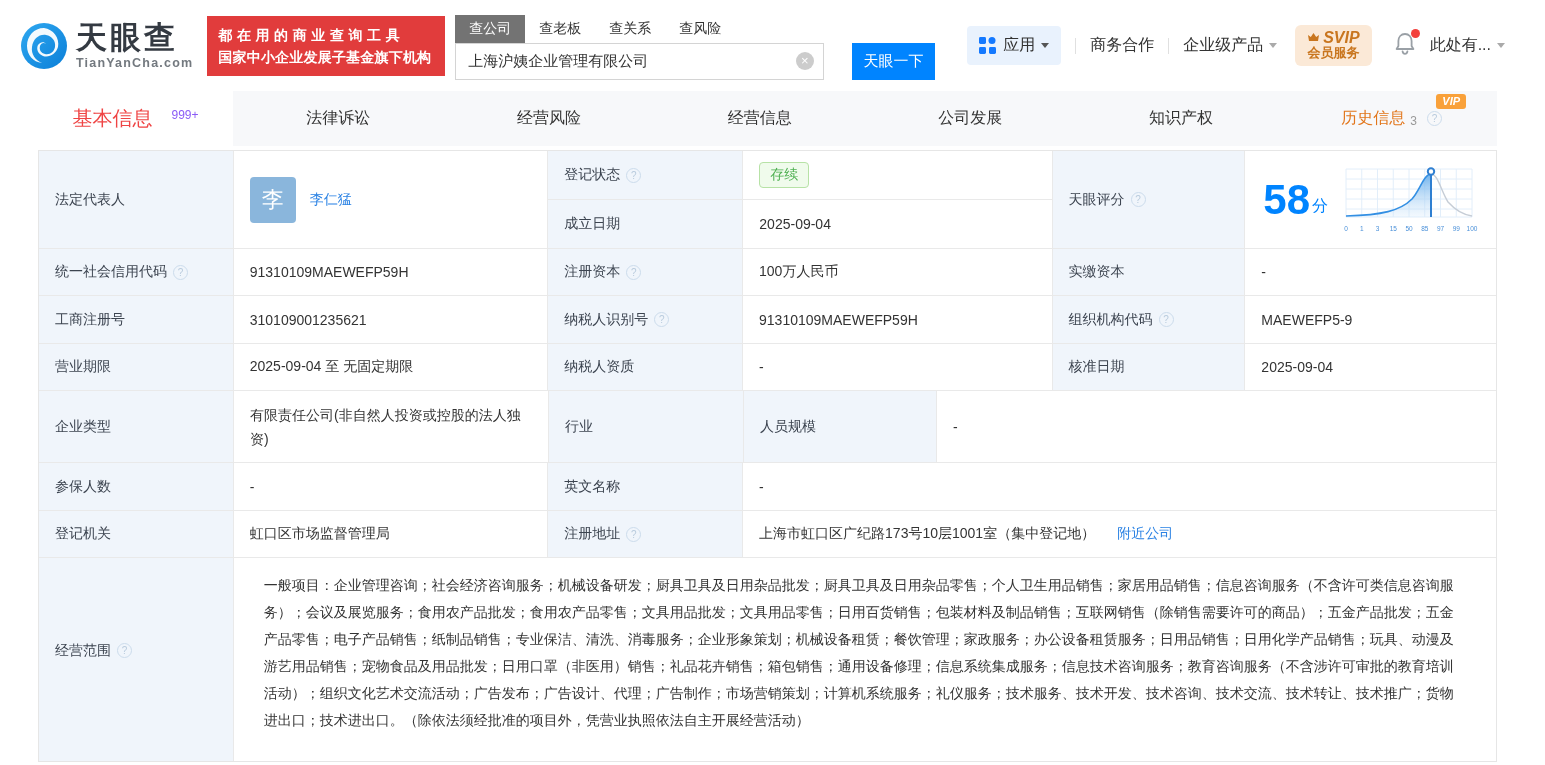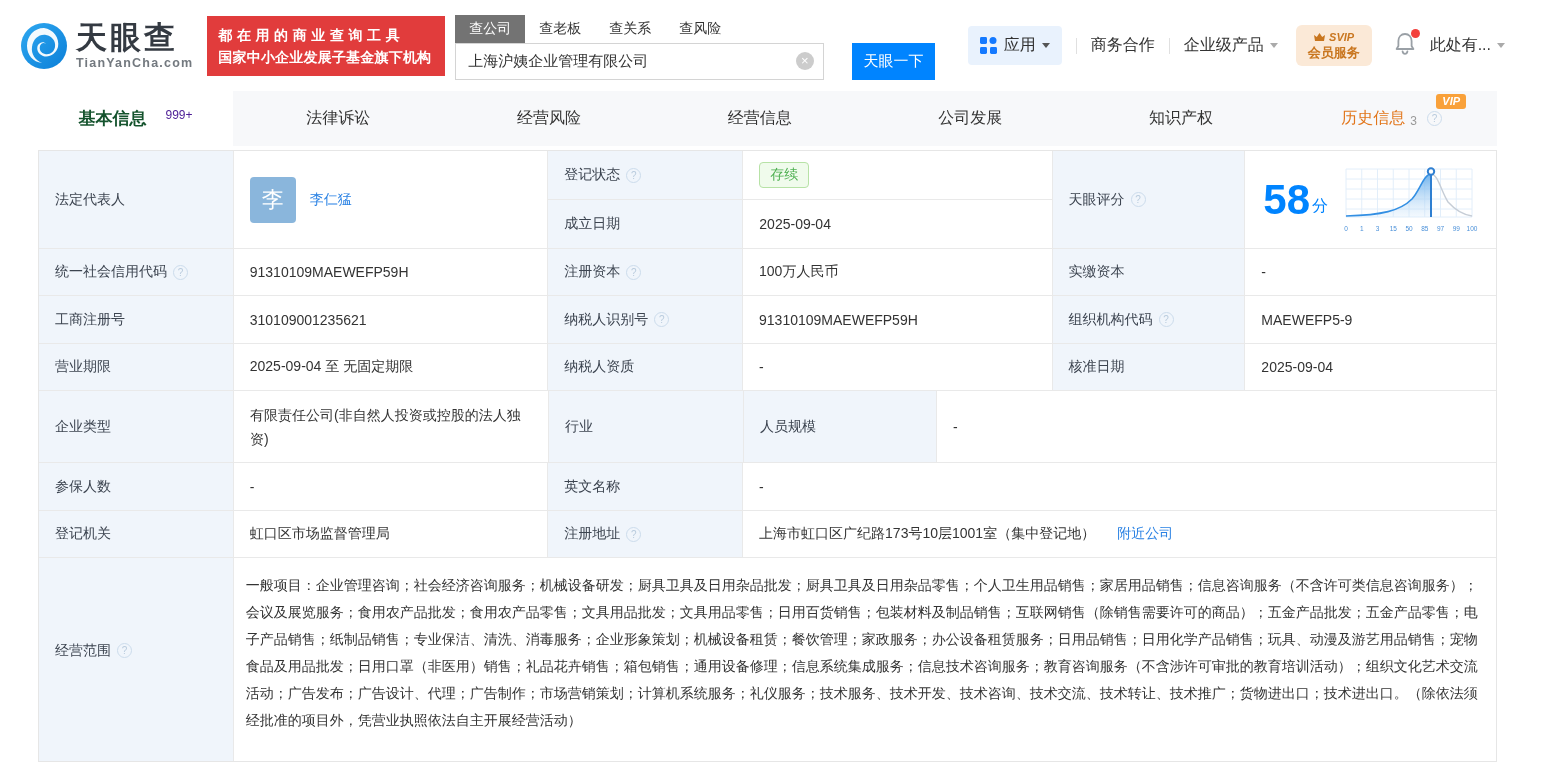--- a/index.html
+++ b/index.html
@@ -38,32 +38,32 @@
   .apps-chip { display:flex; align-items:center; background:#e9f2fd; border-radius:4px;
                padding:9px 12px; cursor:pointer; }
   .apps-chip .t { font-size:16px; color:#333; margin-left:7px; }
   .caret { width:0; height:0; border-left:4.5px solid transparent; border-right:4.5px solid transparent;
            border-top:5.5px solid #555; margin-left:6px; display:inline-block; }
   .caret.gray { border-top-color:#aaa; }
   .vdiv { width:1px; height:16px; background:#e0e0e0; margin:0 14px; }
   .nav-link { font-size:16px; color:#333; cursor:pointer; display:flex; align-items:center; white-space:nowrap; }
   .svip { margin:0 16px 0 18px; background:#fbe9d7; border-radius:6px; padding:5px 12px;
           display:flex; flex-direction:column; align-items:center; cursor:pointer; }
-  .svip .r1 { display:flex; align-items:center; font-size:11px; font-weight:bold; font-style:italic; color:#c9761f; line-height:15px; }
+  .svip .r1 { display:flex; align-items:center; font-size:16px; font-weight:bold; font-style:italic; color:#c9761f; line-height:15px; }
   .svip .r2 { font-size:13px; font-weight:bold; color:#c9761f; line-height:16px; }
   .bell-wrap { position:relative; margin:0 14px 0 6px; cursor:pointer; }
   .red-dot { position:absolute; top:-3px; right:-4px; width:9px; height:9px; border-radius:50%; background:#f3403c; }
 
   
   .tabbar { margin:0 48px 0 38px; height:55px; background:#f7f8fa; display:flex; }
   .main-tab { flex:1; display:flex; align-items:center; justify-content:center; font-size:16px;
               color:#333; cursor:pointer; position:relative; }
   .main-tab.active { flex:none; width:195px; background:#fff; }
-  .main-tab.active .lbl { color:#14532d; font-weight:bold; font-size:17px; }
-  .tab-badge { font-size:12px; color:#4c1d95; margin-left:19px; position:relative; top:-4px; }
+  .main-tab.active .lbl { color:#ef4444; font-weight:normal; font-size:20px; }
+  .tab-badge { font-size:12px; color:#8b5cf6; margin-left:19px; position:relative; top:-4px; }
   .main-tab.history .lbl { color:#e2761b; }
   .hist-count { font-size:12px; color:#999; margin:0 4px 0 5px; position:relative; top:2px; }
   .vip-badge { position:absolute; top:3px; right:31px; background:#f9a13a; color:#fff; font-size:11px;
                font-weight:bold; font-style:italic; padding:1px 6px 2px; border-radius:3px; line-height:12px; }
 
   
   .info-table { position:absolute; left:38px; top:150px; width:1459px; border:1px solid #e6e6e6; }
   .trow { display:flex; border-bottom:1px solid #e9e9e9; }
   .trow:last-child { border-bottom:none; }
   .cell { padding:0 16px; display:flex; align-items:center; border-right:1px solid #e9e9e9; font-size:14px; }
@@ -80,21 +80,21 @@
   .mid-row + .mid-row { border-top:1px solid #e9e9e9; }
   .mid-row .cell { height:100%; }
   .avatar { width:46px; height:46px; border-radius:4px; background:#8ab6dc; color:#fff; font-size:22px;
             display:flex; align-items:center; justify-content:center; margin-right:14px; cursor:pointer; flex:none; }
   a.blue, .blue-link { color:#2a82e4; text-decoration:none; cursor:pointer; }
   .status-badge { display:inline-block; background:#f0fbec; border:1px solid #b7e2a6; color:#4eb051;
                   font-size:14px; padding:3px 10px; border-radius:4px; }
   .score-cell { display:flex; align-items:center; padding:0 4px 0 18px; }
   .score-num { font-size:42px; font-weight:bold; color:#0084ff; line-height:1; }
   .score-unit { font-size:16px; color:#0084ff; margin:14px 0 0 2px; }
-  .scope-cell { align-items:flex-start !important; padding:14px 12px; line-height:27px; }
+  .scope-cell { align-items:flex-start !important; padding:14px 30px; line-height:27px; }
   .scope-label { align-items:flex-start !important; padding-top:84px; }
   .addr-gap { display:inline-block; width:22px; }
   .multiline { line-height:24px; padding-top:0; }
 </style>
 </head>
 <body>
 
 <div class="page">
 
   <div class="header">

